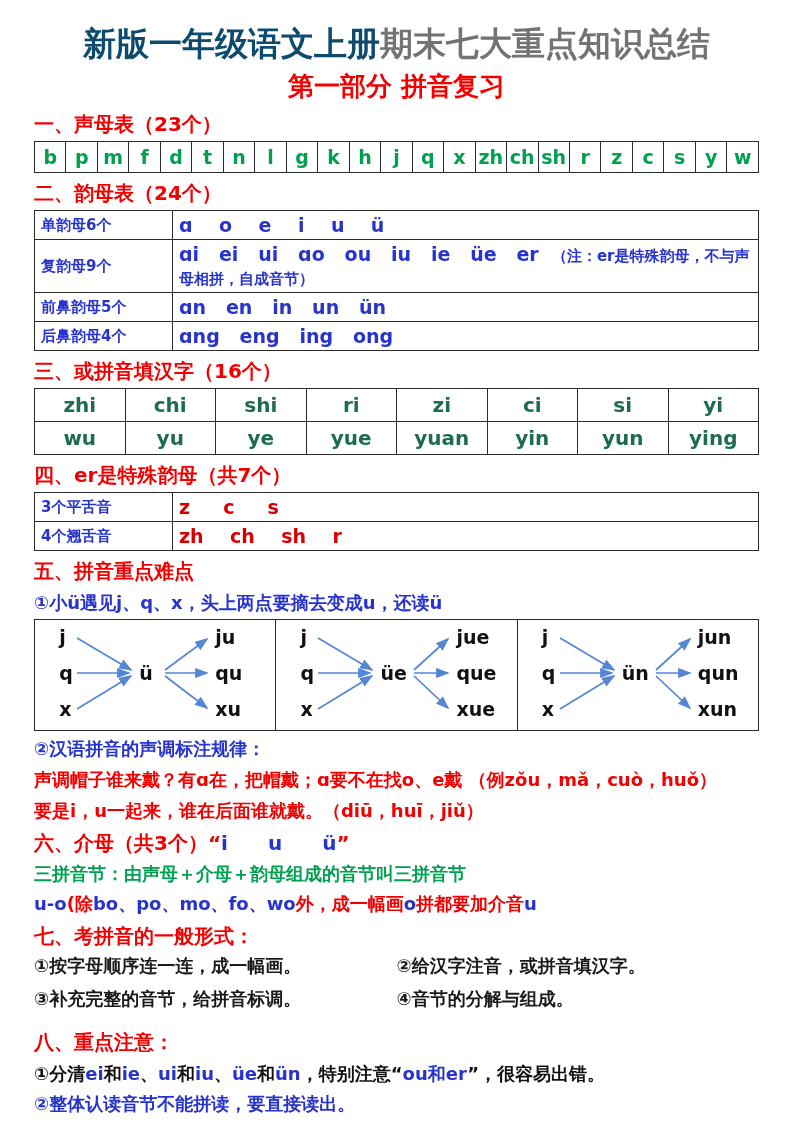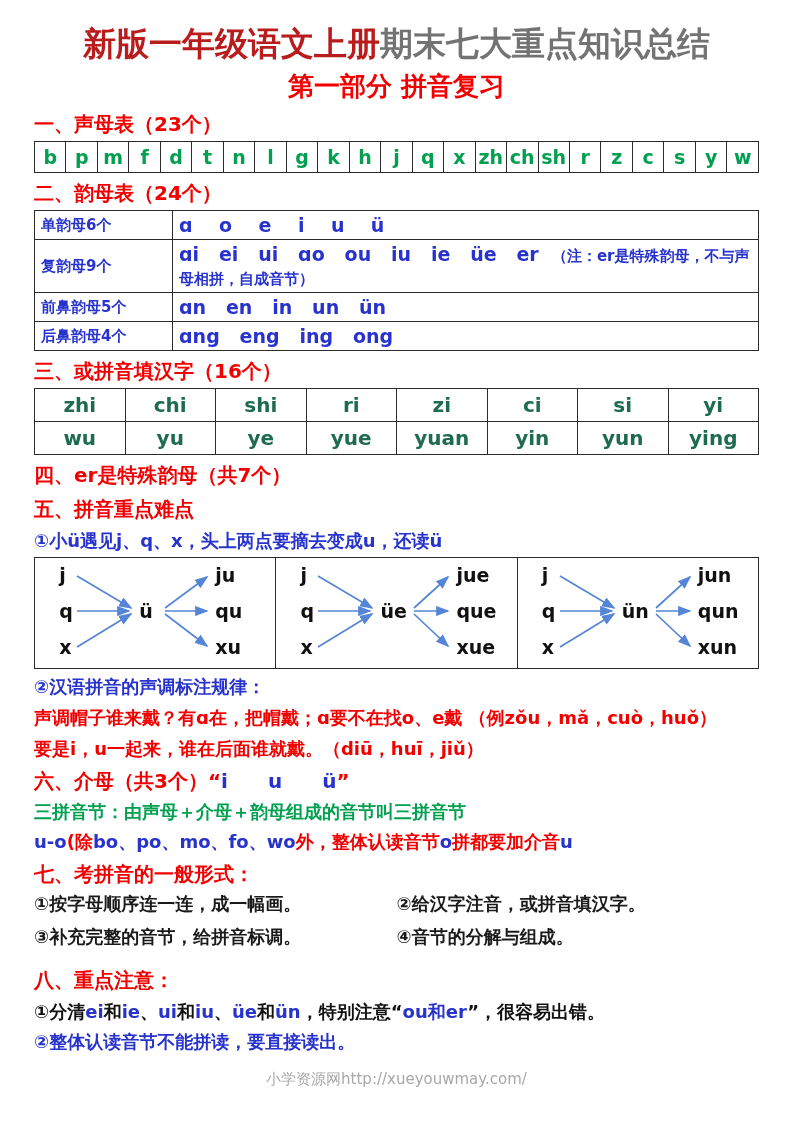--- a/index.html
+++ b/index.html
@@ -3,21 +3,21 @@
 <meta charset="utf-8">
 <style>
   * { margin:0; padding:0; box-sizing:border-box; }
   html,body { background:#ffffff; }
   body {
     width:793px; min-height:1122px; margin:0 auto;
     font-family:"DejaVu Sans","Liberation Sans",sans-serif;
     color:#111; padding:22px 34px 8px; font-weight:bold;
   }
   .title { text-align:center; font-size:33px; font-weight:bold; white-space:nowrap; letter-spacing:0; }
-  .t-blue { color:#b91c1c; }
+  .t-blue { color:#0c4a6e; }
   .t-red  { color:#737373; }
   .subtitle { text-align:center; font-size:26px; font-weight:bold; color:#F20000; margin:2px 0 6px; }
   .heading { font-size:20px; font-weight:bold; color:#F20000; margin:7px 0 3px; }
 
   table { width:100%; border-collapse:collapse; table-layout:fixed; }
   td { border:1.6px solid #2b2b2b; padding:3px 6px; vertical-align:middle; }
 
   .initials-table td { text-align:center; padding:4px 0; color:#00A050; font-size:19px; font-weight:bold; }
 
   .finals-table td.lbl, .tongue-table td.lbl { color:#2733CC; font-size:15px; font-weight:bold; }
@@ -140,20 +140,36 @@
           <td>yue</td>
           <td>yuan</td>
           <td>yin</td>
           <td>yun</td>
           <td>ying</td>
         </tr>
     </tbody>
   </table>
 
   <div class="heading">四、er是特殊韵母（共7个）</div>
+  <table class="tongue-table">
+    <colgroup>
+        <col style="width:138px">
+        <col>
+      </colgroup>
+    <tbody>
+      <tr>
+        <td class="lbl">3个平舌音</td>
+        <td class="cnt">z     c     s</td>
+      </tr>
+      <tr>
+        <td class="lbl">4个翘舌音</td>
+        <td class="cnt">zh    ch    sh    r</td>
+      </tr>
+    </tbody>
+  </table>
 
   <div class="heading">五、拼音重点难点</div>
   <div class="blue-line">①小ü遇见j、q、x，头上两点要摘去变成u，还读ü</div>
 
   <div class="diagram-box">
     <div class="diagram-cell">
       <div class="panel">
         <svg width="216" height="98">
           <defs>
             <marker id="ah0" markerWidth="8" markerHeight="6" refX="7" refY="3" orient="auto">
@@ -225,21 +241,21 @@
       </div>
     </div>
   </div>
 
   <div class="blue-line">②汉语拼音的声调标注规律：</div>
   <div class="red-line">声调帽子谁来戴？有ɑ在，把帽戴；ɑ要不在找o、e戴 （例zǒu，mǎ，cuò，huǒ）</div>
   <div class="red-line">要是i，u一起来，谁在后面谁就戴。（diū，huī，jiǔ）</div>
 
   <div class="heading"><span class="seg-red">六、介母（共3个）</span><span class="seg-red">“</span><span class="seg-blue">i　　u　　ü</span><span class="seg-red">”</span></div>
   <div class="green-line">三拼音节：由声母＋介母＋韵母组成的音节叫三拼音节</div>
-  <div class="mixed-line"><span class="seg-blue">u-o</span><span class="seg-red">(除</span><span class="seg-blue">bo、po、mo、fo、wo</span><span class="seg-red">外，整体认读音节</span><span class="seg-blue">o</span><span class="seg-red">拼都要加介音</span><span class="seg-blue">u</span></div>
+  <div class="mixed-line"><span class="seg-blue">u-o</span><span class="seg-red">(除</span><span class="seg-blue">bo、po、mo、fo、wo</span><span class="seg-red">外，成一幅画</span><span class="seg-blue">o</span><span class="seg-red">拼都要加介音</span><span class="seg-blue">u</span></div>
 
   <div class="heading">七、考拼音的一般形式：</div>
   <div class="items-grid">
       <div>①按字母顺序连一连，成一幅画。</div>
       <div>②给汉字注音，或拼音填汉字。</div>
       <div>③补充完整的音节，给拼音标调。</div>
       <div>④音节的分解与组成。</div>
     </div>
 
   <div class="heading">八、重点注意：</div>

